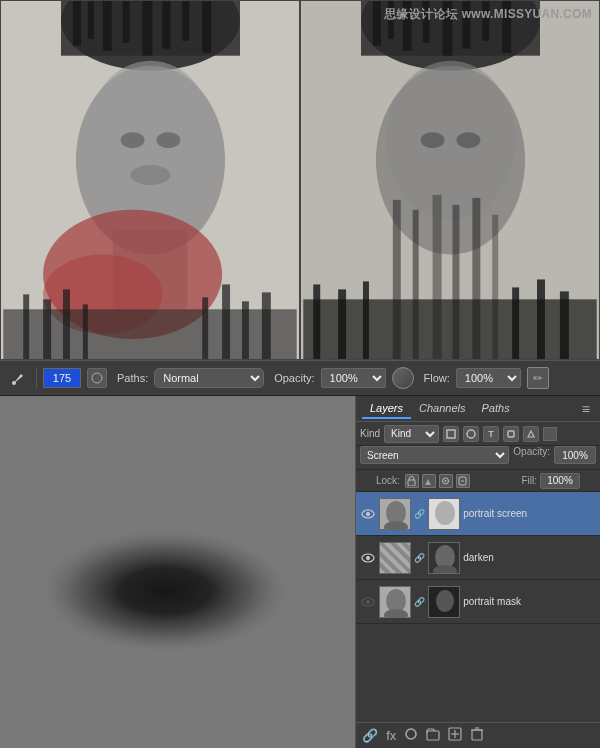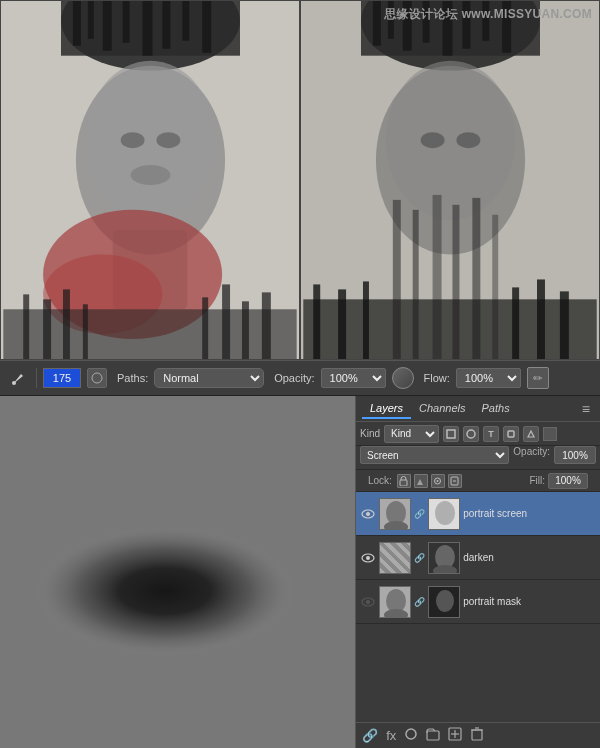--- a/index.html
+++ b/index.html
@@ -267,21 +267,21 @@
       border-radius: 2px;
       width: 42px;
       text-align: center;
     }
 
     
     .lock-row {
       display: flex;
       align-items: center;
       height: 22px;
-      padding: 0 12px;
+      padding: 0 20px;
       background: #3a3a3a;
       border-bottom: 1px solid #2a2a2a;
       gap: 3px;
     }
 
     .lock-label {
       color: #aaa;
       font-size: 10px;
       margin-right: 2px;
     }

